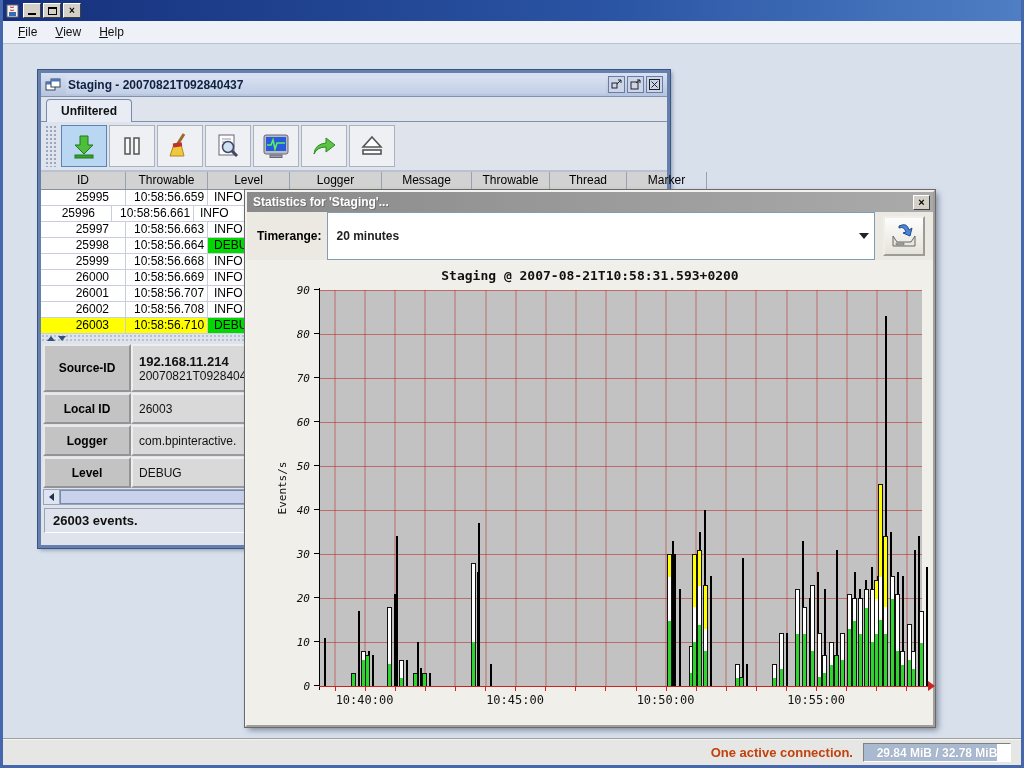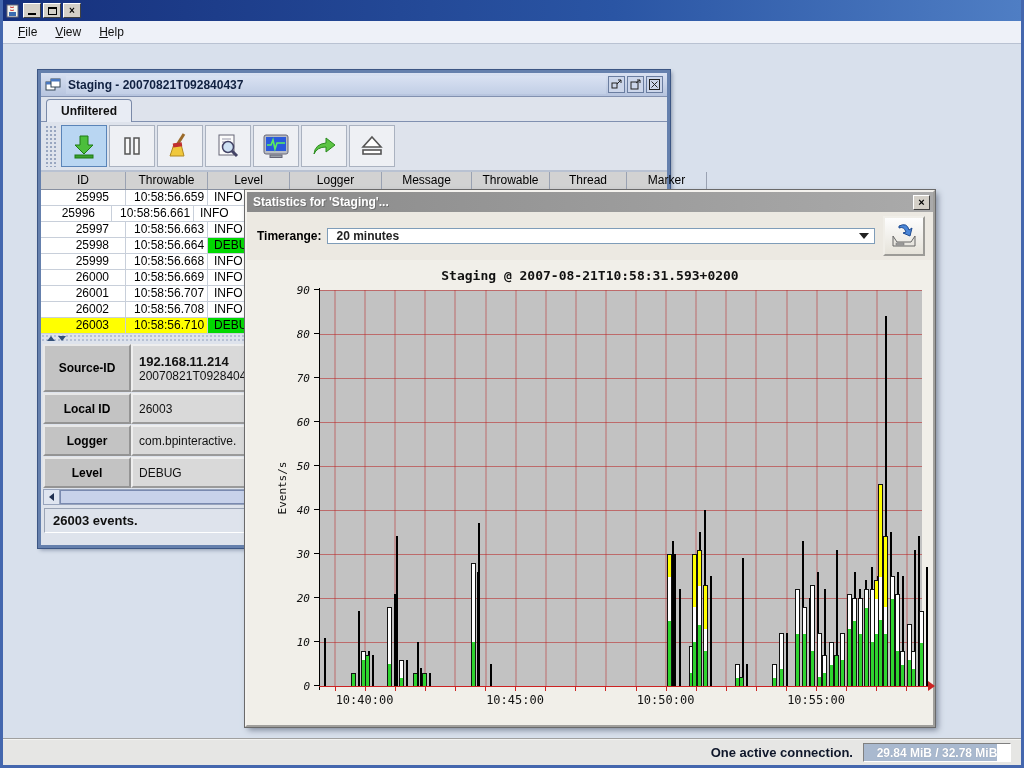--- a/index.html
+++ b/index.html
@@ -83,21 +83,21 @@
   
   .dialog{position:absolute;left:242px;top:146px;width:690px;height:537px;background:#ece9e2;
           border:2px outset #f4f2ee;outline:1px solid #6a6a6a;box-shadow:3px 3px 6px #7c8698;}
   .dlg-titlebar{height:20px;background:linear-gradient(90deg,#8a8a8a,#aaa);display:flex;align-items:center;
                 padding:0 3px 0 6px;}
   .dlg-titlebar .ttl{color:#fff;font-weight:bold;font-size:12px;flex:1;text-shadow:1px 1px 0 #55555588;}
   .dlg-close{width:17px;height:15px;background:#d4d0c8;border:1px solid;border-color:#fff #404040 #404040 #fff;
              font-size:11px;font-weight:bold;display:flex;align-items:center;justify-content:center;line-height:1;}
   .dlg-controls{height:48px;display:flex;align-items:center;padding:0 8px 0 10px;}
   .dlg-controls .lbl{font-weight:bold;font-size:12px;margin-right:6px;}
-  .combo{flex:1;height:16px;background:#fff;border:1px solid #7f9db9;display:flex;align-items:center;justify-content:space-between;}
+  .combo{flex:1;height:48px;background:#fff;border:1px solid #7f9db9;display:flex;align-items:center;justify-content:space-between;}
   .combo .val{flex:1;font-size:12px;font-weight:bold;color:#222;padding-left:8px;}
   .combo .arrowbox{width:20px;height:100%;display:flex;align-items:center;justify-content:center;}
   .combo .arrow{width:0;height:0;border-left:5px solid transparent;border-right:5px solid transparent;
                 border-top:6px solid #222;}
   .save-btn{width:42px;height:40px;margin-left:8px;background:linear-gradient(180deg,#fdfdfd,#e6e3da);
             border:2px outset #f0eee8;display:flex;align-items:center;justify-content:center;}
   
   .chart-panel{position:absolute;left:0;right:0;top:68px;bottom:0;background:#f1efe9;
                font-family:"DejaVu Sans Mono",monospace;}
   .chart-title{position:absolute;top:8px;left:0;right:0;text-align:center;font-size:13px;font-weight:bold;color:#111;}
@@ -117,21 +117,21 @@
   .yaxis-title{position:absolute;left:-64px;top:50%;transform:translateY(-50%) rotate(-90deg);
                font-size:11px;color:#111;}
   .spike{position:absolute;bottom:0;}
   .spike .stack{position:absolute;bottom:0;left:0;width:5px;border:1px solid #111;border-bottom:none;
                 display:flex;flex-direction:column;}
   .spike .seg{width:100%;}
   .spike .total{position:absolute;bottom:0;width:2px;background:#000;}
   
   .statusbar{height:27px;background:#e6e6e4;border-top:2px groove #f4f4f2;display:flex;align-items:center;
              justify-content:flex-end;padding:0 10px;gap:10px;flex:0 0 auto;}
-  .conn{font-weight:bold;font-size:13px;color:#0f172a;}
+  .conn{font-weight:bold;font-size:13px;color:#c2410c;}
   .membar{position:relative;width:148px;height:19px;background:#fff;border:1px solid;
           border-color:#808080 #fff #fff #808080;overflow:hidden;}
   .membar .fill{position:absolute;left:0;top:0;bottom:0;background:#a9b9cf;}
   .membar .txt{position:absolute;inset:0;display:flex;align-items:center;justify-content:center;
                color:#fff;font-weight:bold;font-size:12px;text-shadow:0 0 1px #8894a8;}
   svg{display:block;}
 </style>
 </head>
 <body>
 

